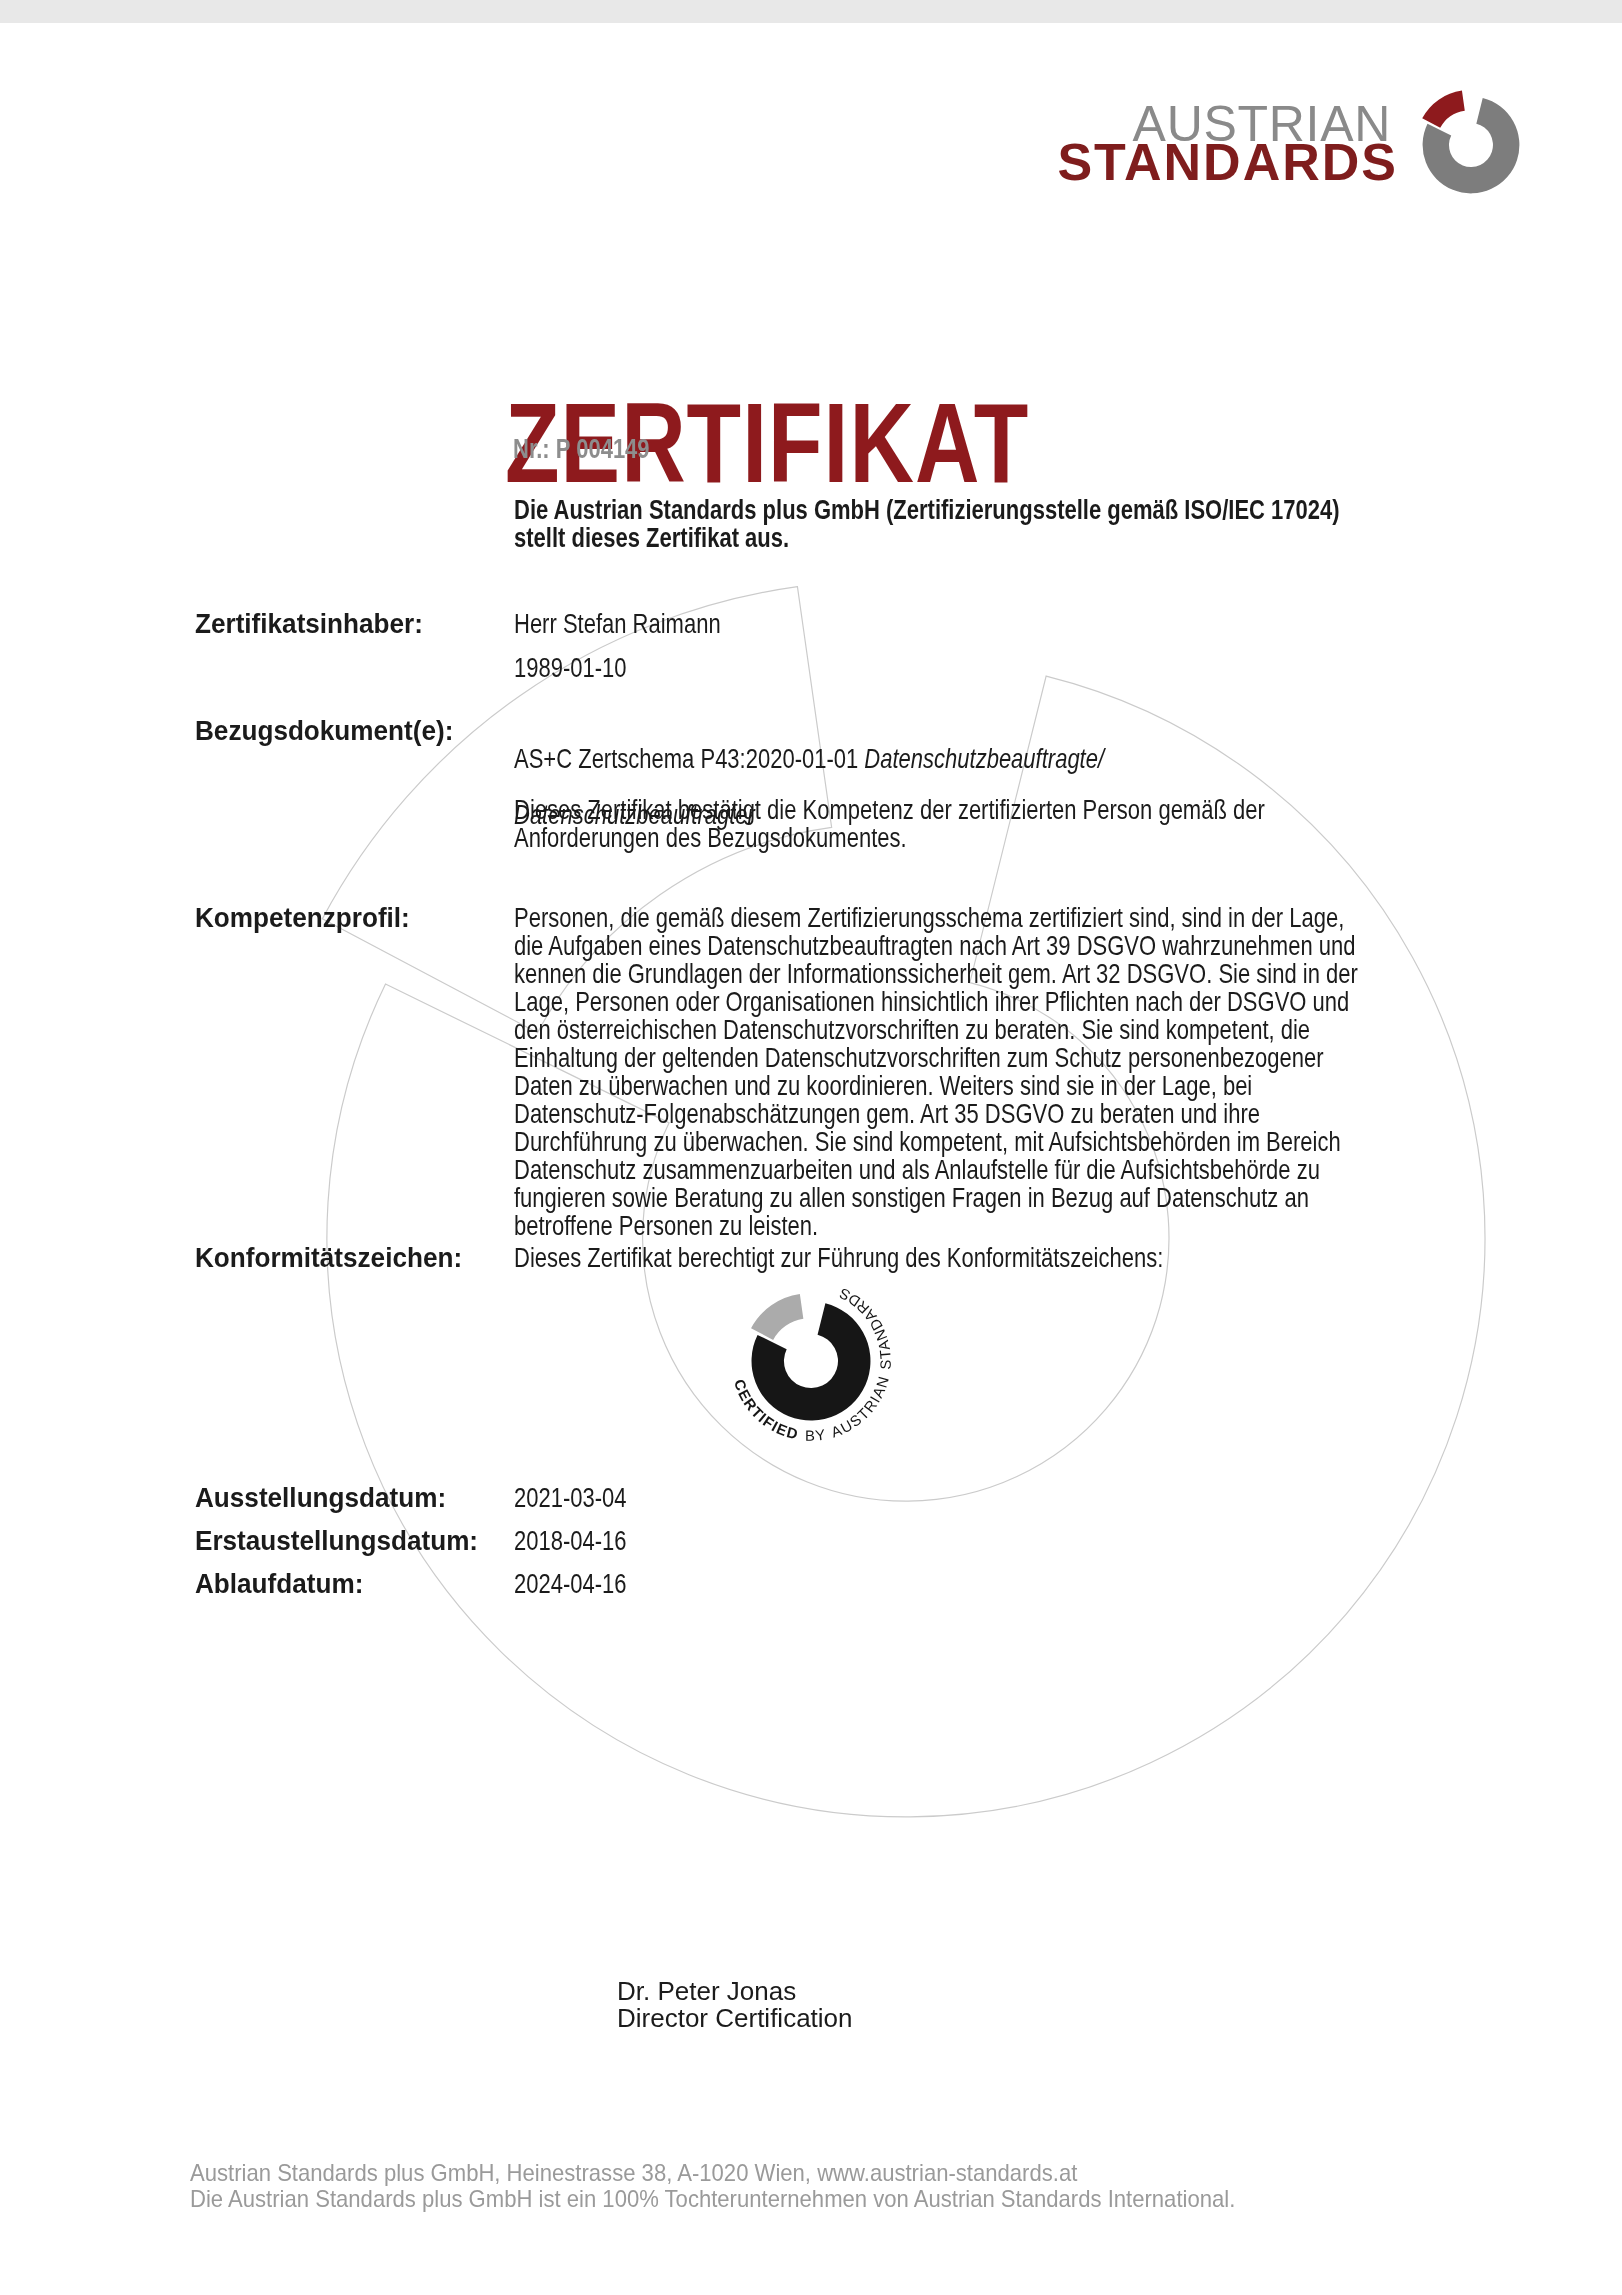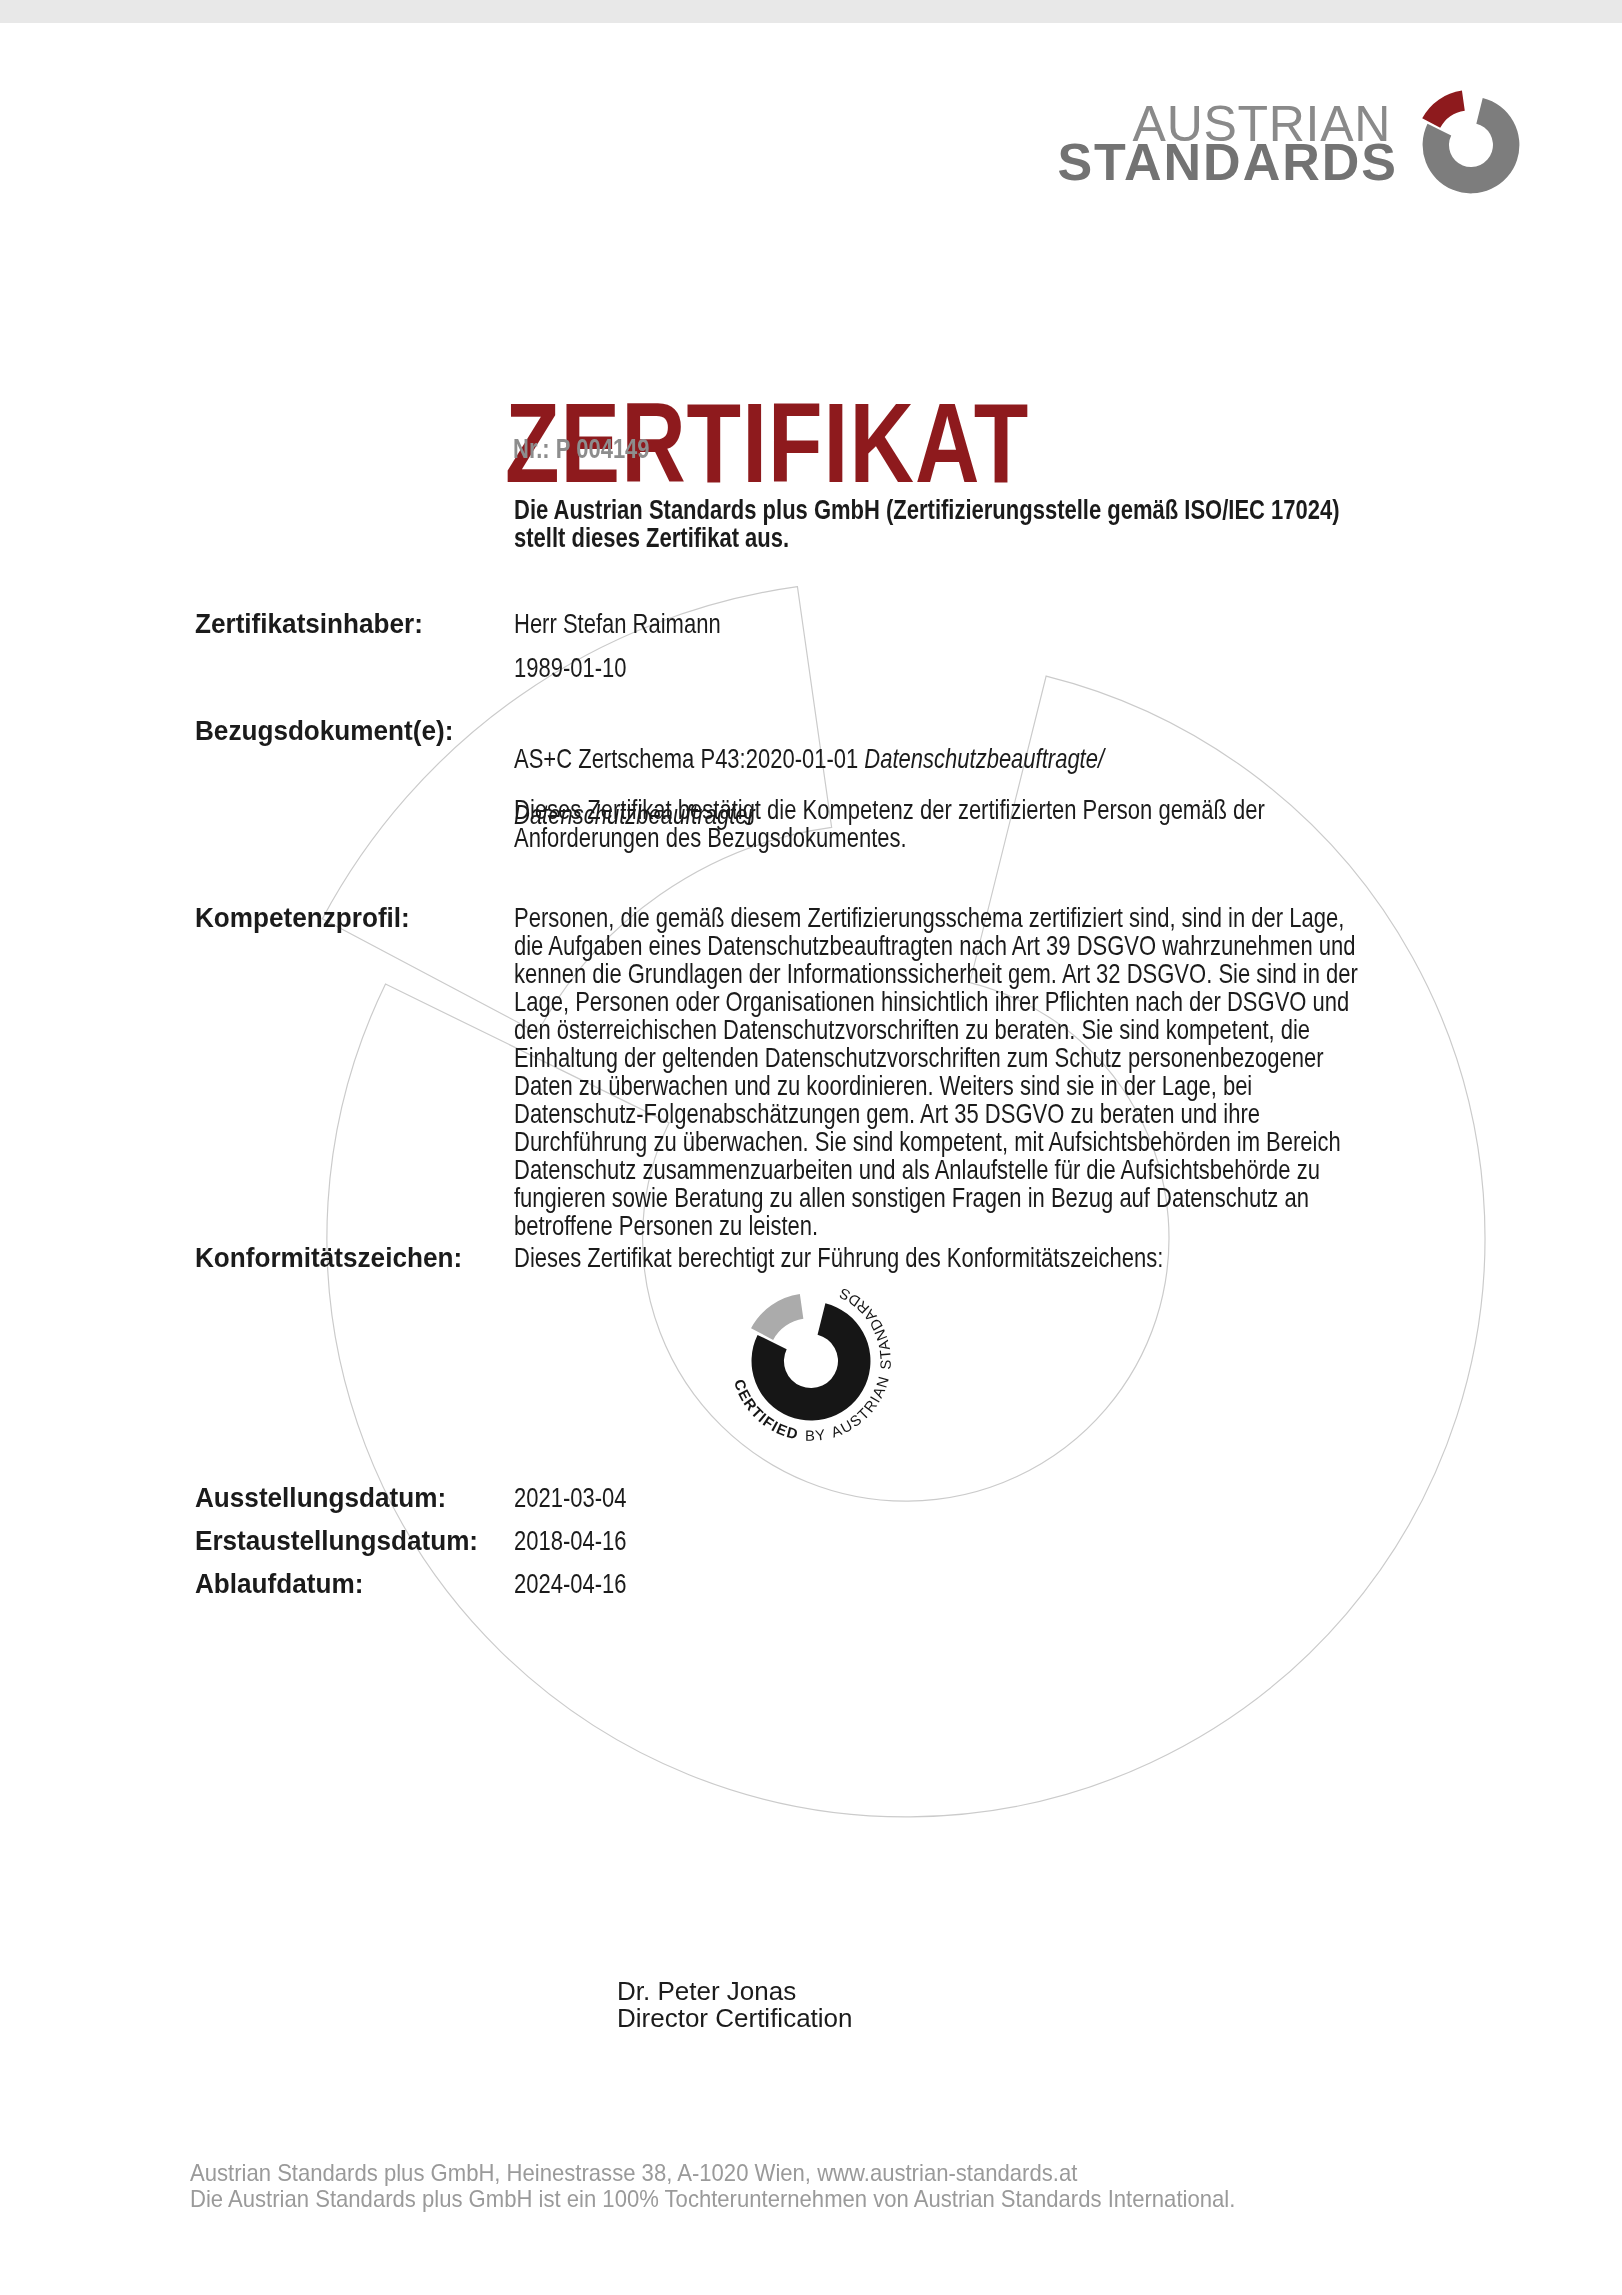--- a/index.html
+++ b/index.html
@@ -10,21 +10,21 @@
   .cond{transform:scaleX(0.80);}
   .lbl{font-weight:bold;transform:scaleX(0.95);}
   .b{font-weight:bold;}
   .it{font-style:italic;}
   .gray{color:#8d8d8d;}
   .title{position:absolute;left:505px;top:288px;font-size:113px;line-height:1;font-weight:bold;
          color:#8e1a1d;letter-spacing:1.3px;transform:scaleX(0.79);transform-origin:0 0;}
   .logo-austrian{position:absolute;top:76px;right:231px;font-size:50px;line-height:1;
                  color:#8a8a8a;letter-spacing:0.7px;font-weight:500;}
   .logo-standards{position:absolute;top:113px;right:224px;font-size:52px;line-height:1;
-                  color:#737373;letter-spacing:2px;font-weight:bold;}
+                  color:#7f1d1d;letter-spacing:2px;font-weight:bold;}
   .sig{position:absolute;left:617px;top:1955px;width:393px;text-align:left;
        font-size:26px;line-height:27px;}
   .footer{position:absolute;left:190px;top:2137px;font-size:24px;line-height:26px;
           color:#9a9a9a;white-space:pre-line;transform:scaleX(0.92);transform-origin:0 0;}
 </style>
 </head>
 <body>
 
 <div class="page">
 

